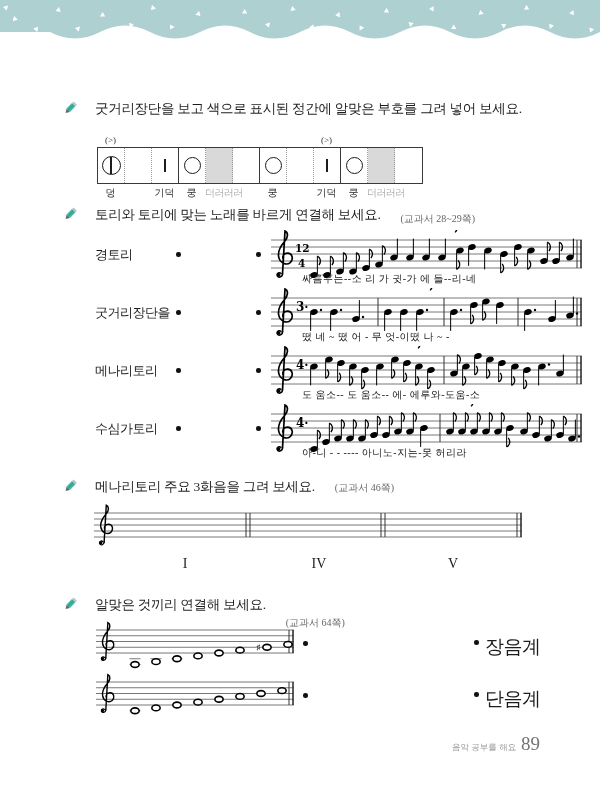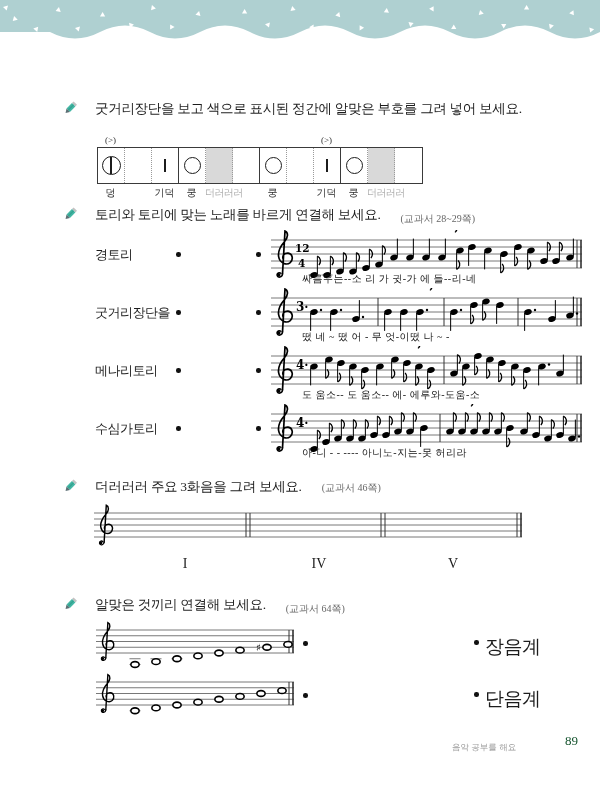--- a/index.html
+++ b/index.html
@@ -29,21 +29,21 @@
   
   .tori-label{position:absolute;left:95px;font-size:13px;letter-spacing:-0.5px;}
   .cdot{position:absolute;width:4.5px;height:4.5px;border-radius:50%;background:#111;}
   .lyrics{position:absolute;font-size:10px;letter-spacing:0.5px;color:#111;white-space:nowrap;}
   
   .chord-label{position:absolute;font-size:14px;text-align:center;width:40px;}
   .answer-label{position:absolute;font-size:19px;letter-spacing:-0.5px;}
   
   #footer-label{position:absolute;left:452px;top:742px;font-size:8.5px;color:#9a9a9a;
      font-family:"Liberation Sans","DejaVu Sans",sans-serif;}
-  #page-number{position:absolute;left:521px;top:733px;font-size:13px;color:#14532d;margin-left:44px;}
+  #page-number{position:absolute;left:521px;top:733px;font-size:19px;color:#737373;}
   svg text{font-family:"DejaVu Serif","Liberation Serif",serif;}
 </style>
 </head>
 <body>
 
 <svg width="0" height="0" style="position:absolute">
   <defs>
     <g id="clef-sym">
       <path d="M9.5,34 L12,-9 C15.5,-7.5 15.2,-2.5 11.6,1.5 C8,5.6 4.8,11 5.6,16.5 C6.6,23 13.5,25.8 17.2,22.6 C20.6,19.4 19.6,13.6 15.2,13.1 C11.2,12.7 8.8,16 10.3,19.4" fill="none" stroke="#000" stroke-width="1.7" stroke-linecap="round"></path>
       <path d="M9.5,34 C9.3,37.6 4.6,38.2 4.1,35.2 C3.8,33.2 6.3,31.9 7.9,33.3" fill="none" stroke="#000" stroke-width="1.5" stroke-linecap="round"></path>
@@ -434,21 +434,21 @@
         <line x1="305.36" y1="33.5" x2="305.36" y2="15.599999999999998" stroke="#000" stroke-width="1"></line>
         <circle cx="309" cy="32.5" r="1.2"></circle>
       </svg>
     <div class="lyrics" style="left:302px;top:42px">아-니 -  -  ---- 아니노-지는-못 허리라</div>
   </div>
 
   <div class="q-head" style="top:478px">
     <svg width="16" height="16">
         <use href="#pencil"></use>
       </svg>
-    <span class="q-prompt">더러러러 주요 3화음을 그려 보세요.</span>
+    <span class="q-prompt">메나리토리 주요 3화음을 그려 보세요.</span>
     <span class="q-ref" style="margin-top:3px">(교과서 46쪽)</span>
   </div>
   <svg class="abs" style="left:93px;top:503px" width="432" height="48">
       <line x1="1" y1="10" x2="429" y2="10" stroke="#555" stroke-width="0.8"></line>
       <line x1="1" y1="16" x2="429" y2="16" stroke="#555" stroke-width="0.8"></line>
       <line x1="1" y1="22" x2="429" y2="22" stroke="#555" stroke-width="0.8"></line>
       <line x1="1" y1="28" x2="429" y2="28" stroke="#555" stroke-width="0.8"></line>
       <line x1="1" y1="34" x2="429" y2="34" stroke="#555" stroke-width="0.8"></line>
       <use href="#clef-sym" transform="translate(3 10) scale(0.8571428571428571)"></use>
       <line x1="153" y1="10" x2="153" y2="34" stroke="#333" stroke-width="1"></line>
@@ -460,21 +460,21 @@
     </svg>
   <div class="chord-label" style="left:165px;top:556px">I</div>
   <div class="chord-label" style="left:299px;top:556px">IV</div>
   <div class="chord-label" style="left:433px;top:556px">V</div>
 
   <div class="q-head" style="top:596px">
     <svg width="16" height="16">
         <use href="#pencil"></use>
       </svg>
     <span class="q-prompt">알맞은 것끼리 연결해 보세요.</span>
-    <span class="q-ref" style="margin-top:6px">(교과서 64쪽)</span>
+    <span class="q-ref" style="margin-top:20px">(교과서 64쪽)</span>
   </div>
 
   <svg class="abs" style="left:95px;top:618px" width="202" height="52">
       <line x1="1" y1="12" x2="199" y2="12" stroke="#555" stroke-width="0.8"></line>
       <line x1="1" y1="17.75" x2="199" y2="17.75" stroke="#555" stroke-width="0.8"></line>
       <line x1="1" y1="23.5" x2="199" y2="23.5" stroke="#555" stroke-width="0.8"></line>
       <line x1="1" y1="29.25" x2="199" y2="29.25" stroke="#555" stroke-width="0.8"></line>
       <line x1="1" y1="35" x2="199" y2="35" stroke="#555" stroke-width="0.8"></line>
       <use href="#clef-sym" transform="translate(3 12) scale(0.8214285714285714)"></use>
       <line x1="194" y1="12" x2="194" y2="35" stroke="#333" stroke-width="1"></line>

